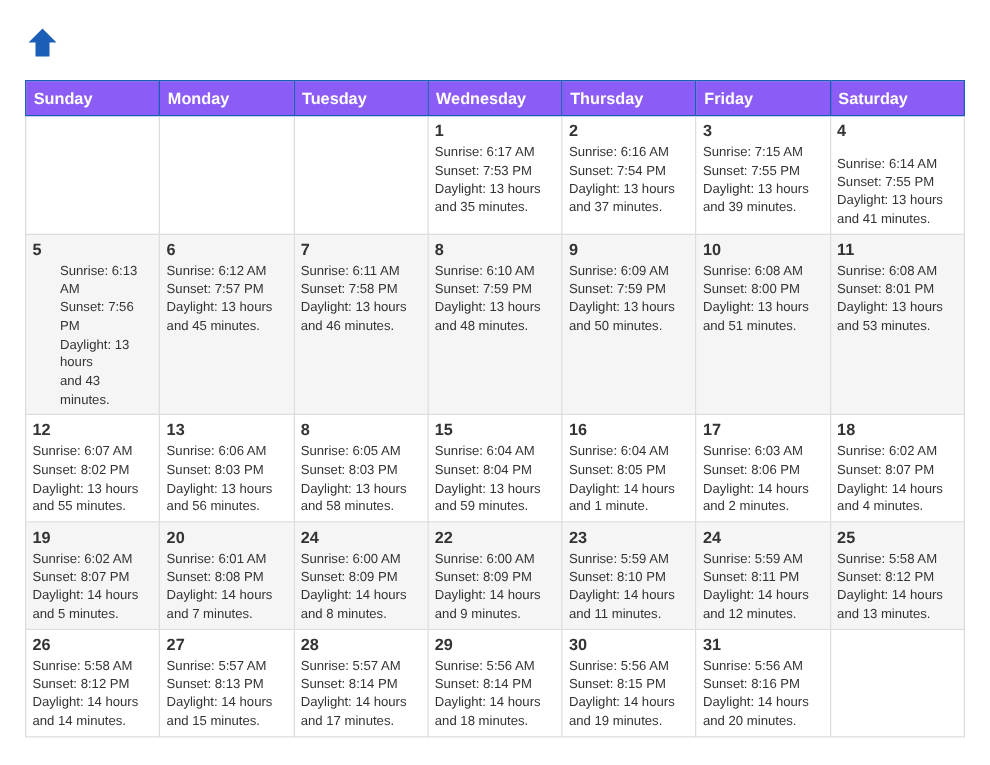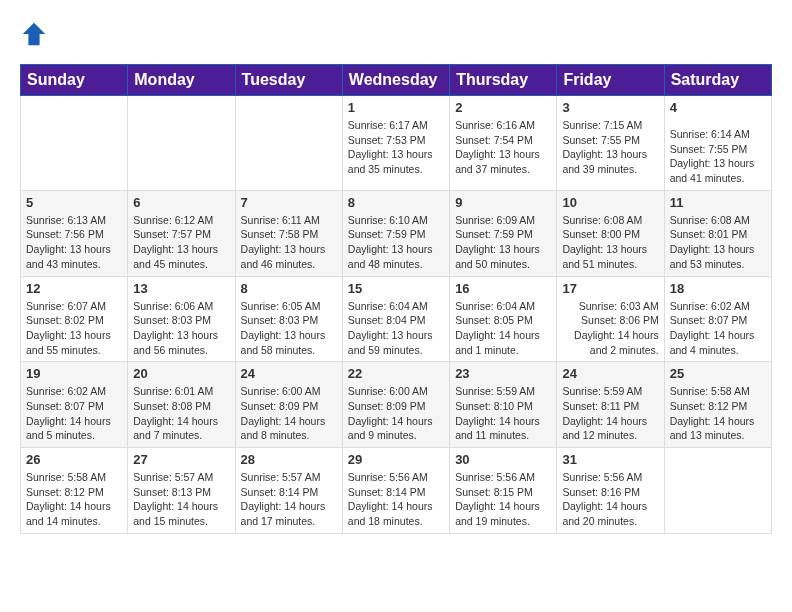--- a/index.html
+++ b/index.html
@@ -51,25 +51,25 @@
     .location {
       font-size: 16px;
       color: #555;
     }
     .calendar {
       width: 100%;
       border-collapse: collapse;
       font-size: 11px;
     }
     .calendar th {
-      background-color: #4c1d95;
+      background-color: #8b5cf6;
       color: #fff;
       text-align: left;
       padding: 6px 6px;
-      font-size: 16px;
+      font-size: 13px;
       font-weight: bold;
       border: 1px solid #1a5eb8;
     }
     .calendar td {
       border: 1px solid #ddd;
       vertical-align: top;
       padding: 4px 5px;
       width: calc(100% / 7);
       min-height: 80px;
       background: #fff;
@@ -150,21 +150,21 @@
           <div class="day-number">4</div>
           <div class="day-info" style="white-space: pre-line; margin-top: 12px;">Sunrise: 6:14 AM
 Sunset: 7:55 PM
 Daylight: 13 hours
 and 41 minutes.</div>
         </td>
       </tr>
       <tr>
         <td class="alt-row">
           <div class="day-number">5</div>
-          <div class="day-info" style="white-space: pre-line;">Sunrise: 6:13 AM
+          <div class="day-info" style="white-space: pre-line; margin-left: 22px;">Sunrise: 6:13 AM
 Sunset: 7:56 PM
 Daylight: 13 hours
 and 43 minutes.</div>
         </td>
         <td class="alt-row">
           <div class="day-number">6</div>
           <div class="day-info" style="white-space: pre-line;">Sunrise: 6:12 AM
 Sunset: 7:57 PM
 Daylight: 13 hours
 and 45 minutes.</div>
@@ -236,21 +236,21 @@
         </td>
         <td>
           <div class="day-number">16</div>
           <div class="day-info" style="white-space: pre-line;">Sunrise: 6:04 AM
 Sunset: 8:05 PM
 Daylight: 14 hours
 and 1 minute.</div>
         </td>
         <td>
           <div class="day-number">17</div>
-          <div class="day-info" style="white-space: pre-line; text-align: right;">Sunrise: 6:03 AM
+          <div class="day-info" style="white-space: pre-line;">Sunrise: 6:03 AM
 Sunset: 8:06 PM
 Daylight: 14 hours
 and 2 minutes.</div>
         </td>
         <td>
           <div class="day-number">18</div>
           <div class="day-info" style="white-space: pre-line;">Sunrise: 6:02 AM
 Sunset: 8:07 PM
 Daylight: 14 hours
 and 4 minutes.</div>

